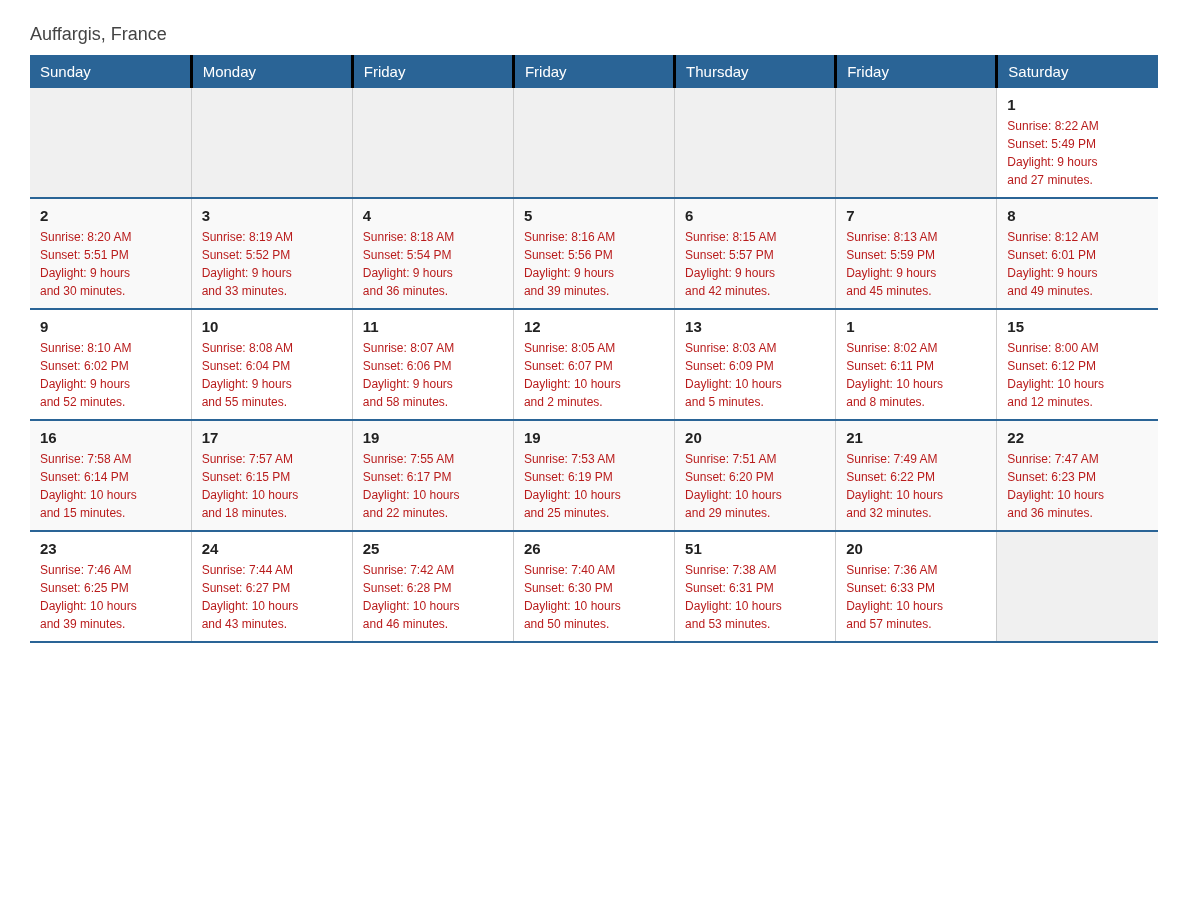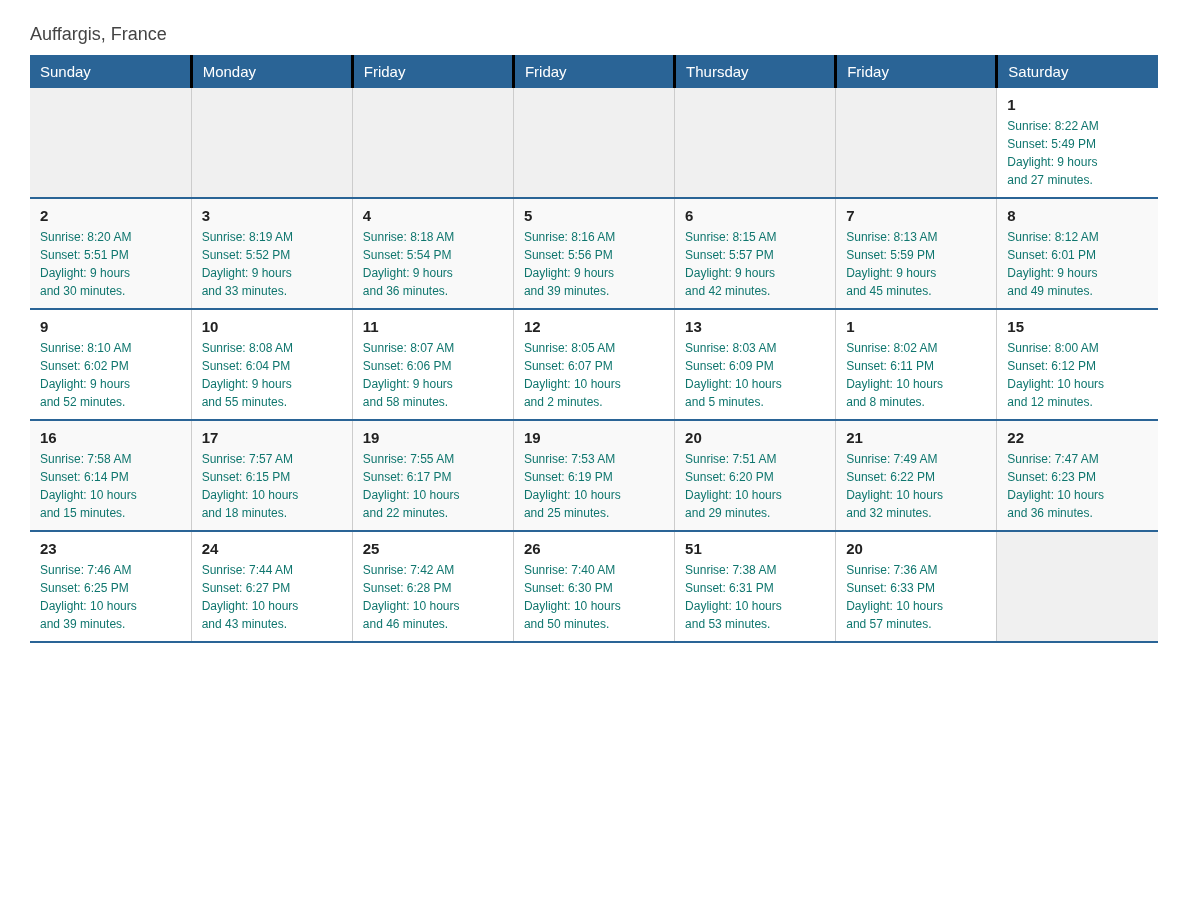--- a/index.html
+++ b/index.html
@@ -102,21 +102,21 @@
     }
     .day-num {
       font-size: 15px;
       font-weight: bold;
       color: #222;
       margin-bottom: 4px;
       display: block;
     }
     .day-info {
       font-size: 12px;
-      color: #0f766e;
+      color: #b91c1c;
       line-height: 1.5;
     }
     .empty-cell {
       background: #f0f0f0;
     }
   </style>
 </head>
 <body>
 
 <div class="header">

